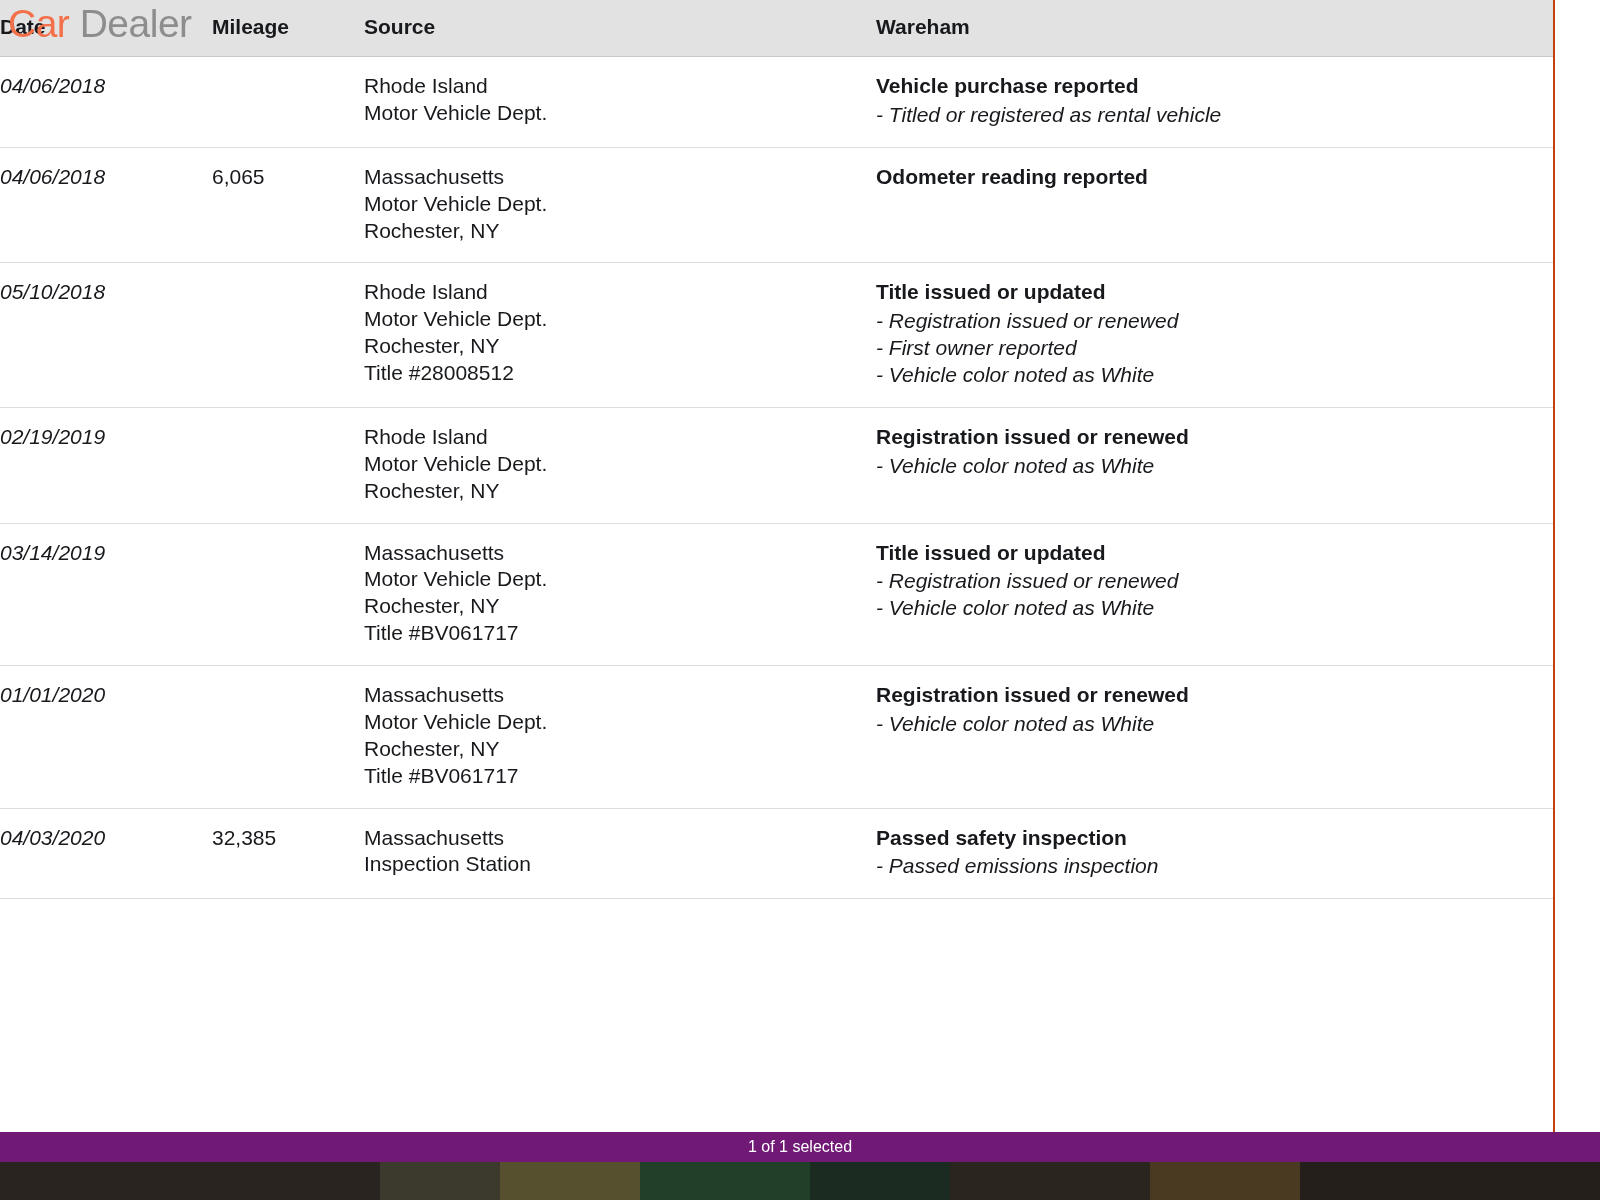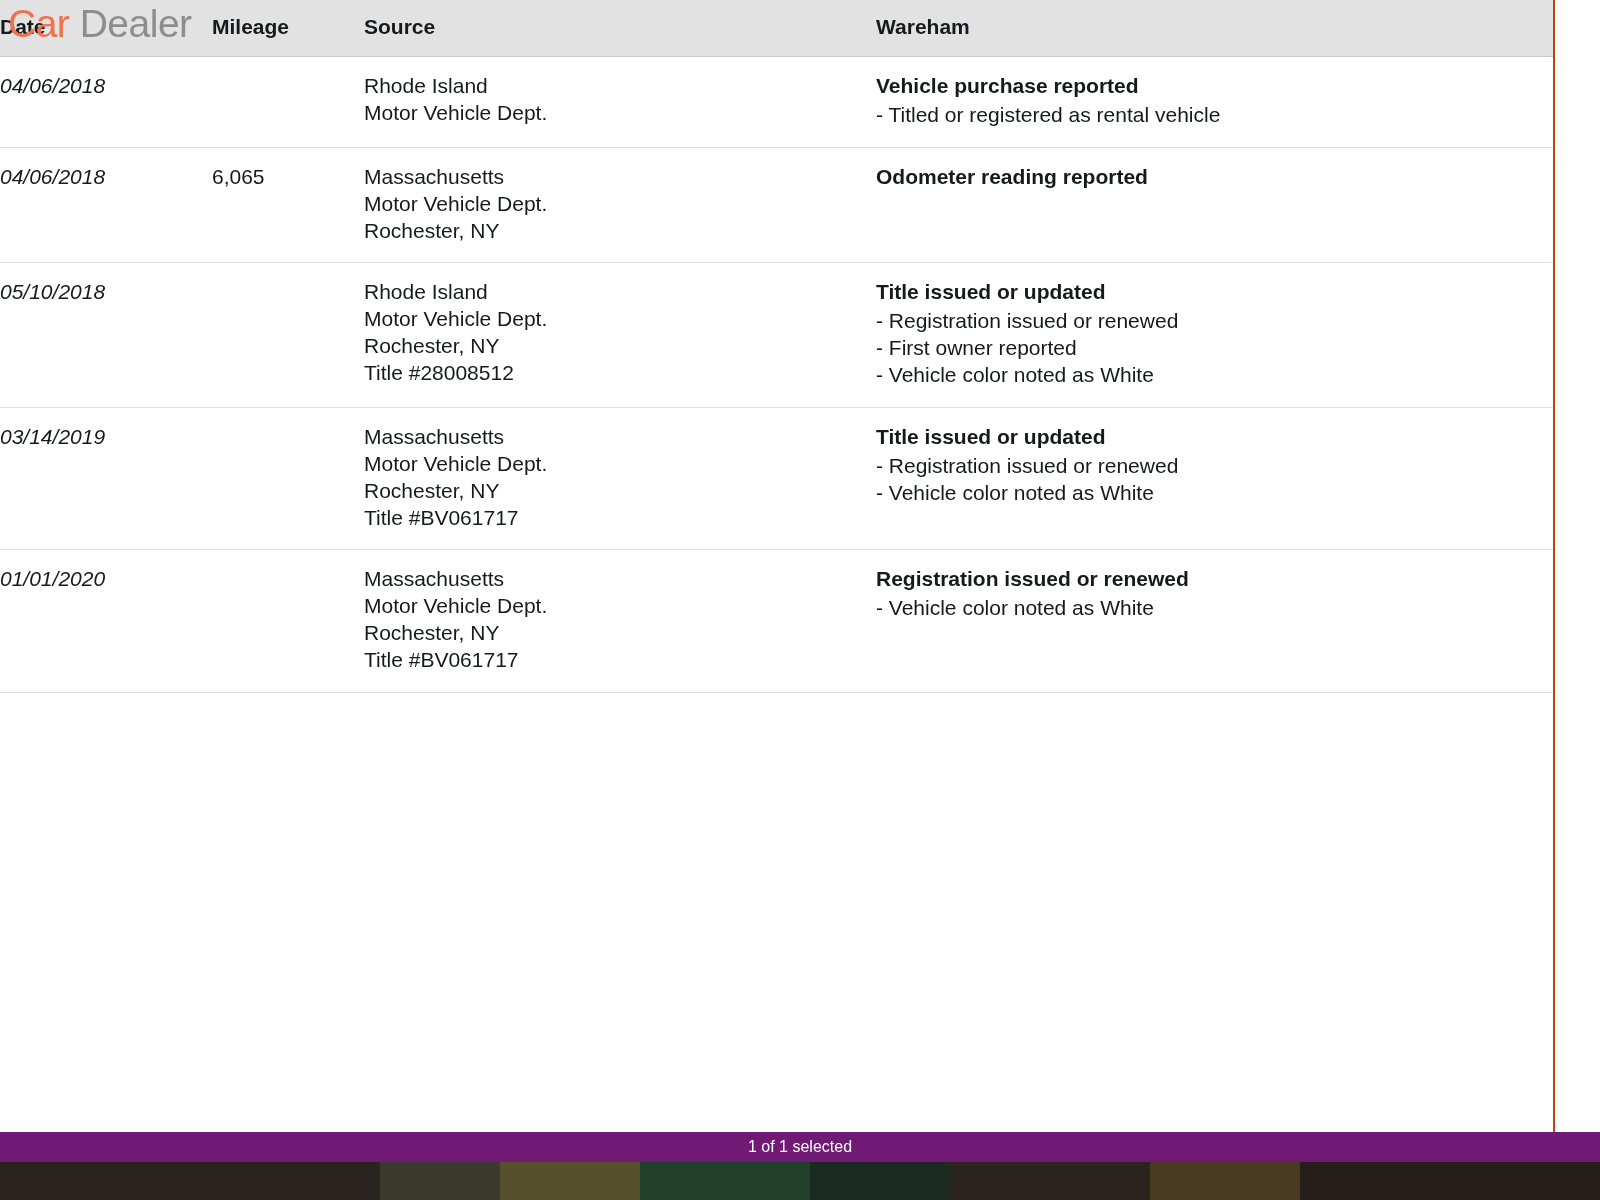--- a/index.html
+++ b/index.html
@@ -86,20 +86,21 @@
 
   .line { display: block; }
   .comment-title {
     display: block;
     font-weight: bold;
     margin-bottom: 2px;
   }
   .comment-bullet {
     display: block;
     white-space: nowrap;
+    font-style: italic;
   }
 
   
   th.h-date    { padding-left: 0; }
   th.h-mileage { padding-left: 0; }
   th.h-source  { padding-left: 0; margin-top: 34px; }
   th.h-comment { padding-left: 0; }
 
   
   .statusbar {
@@ -200,20 +201,33 @@
               <span class="line">Title #28008512</span>
             </td>
             <td class="cell-comments">
               <span class="comment-title">Title issued or updated</span>
               <span class="comment-bullet">- Registration issued or renewed</span>
               <span class="comment-bullet">- First owner reported</span>
               <span class="comment-bullet">- Vehicle color noted as White</span>
             </td>
           </tr>
           <tr>
+            <td class="cell-date">02/19/2019</td>
+            <td class="cell-mileage"></td>
+            <td class="cell-source">
+              <span class="line">Rhode Island</span>
+              <span class="line">Motor Vehicle Dept.</span>
+              <span class="line">Rochester, NY</span>
+            </td>
+            <td class="cell-comments">
+              <span class="comment-title">Registration issued or renewed</span>
+              <span class="comment-bullet">- Vehicle color noted as White</span>
+            </td>
+          </tr>
+          <tr>
             <td class="cell-date">03/14/2019</td>
             <td class="cell-mileage"></td>
             <td class="cell-source">
               <span class="line">Massachusetts</span>
               <span class="line">Motor Vehicle Dept.</span>
               <span class="line">Rochester, NY</span>
               <span class="line">Title #BV061717</span>
             </td>
             <td class="cell-comments">
               <span class="comment-title">Title issued or updated</span>
@@ -226,20 +240,32 @@
             <td class="cell-mileage"></td>
             <td class="cell-source">
               <span class="line">Massachusetts</span>
               <span class="line">Motor Vehicle Dept.</span>
               <span class="line">Rochester, NY</span>
               <span class="line">Title #BV061717</span>
             </td>
             <td class="cell-comments">
               <span class="comment-title">Registration issued or renewed</span>
               <span class="comment-bullet">- Vehicle color noted as White</span>
+            </td>
+          </tr>
+          <tr>
+            <td class="cell-date">04/03/2020</td>
+            <td class="cell-mileage">32,385</td>
+            <td class="cell-source">
+              <span class="line">Massachusetts</span>
+              <span class="line">Inspection Station</span>
+            </td>
+            <td class="cell-comments">
+              <span class="comment-title">Passed safety inspection</span>
+              <span class="comment-bullet">- Passed emissions inspection</span>
             </td>
           </tr>
         </tbody>
     </table>
   </div>
 
   <div class="right-gutter"></div>
 
   <div class="watermark">
     <span class="wm-a">Car</span><span class="wm-b"> Dealer</span>

